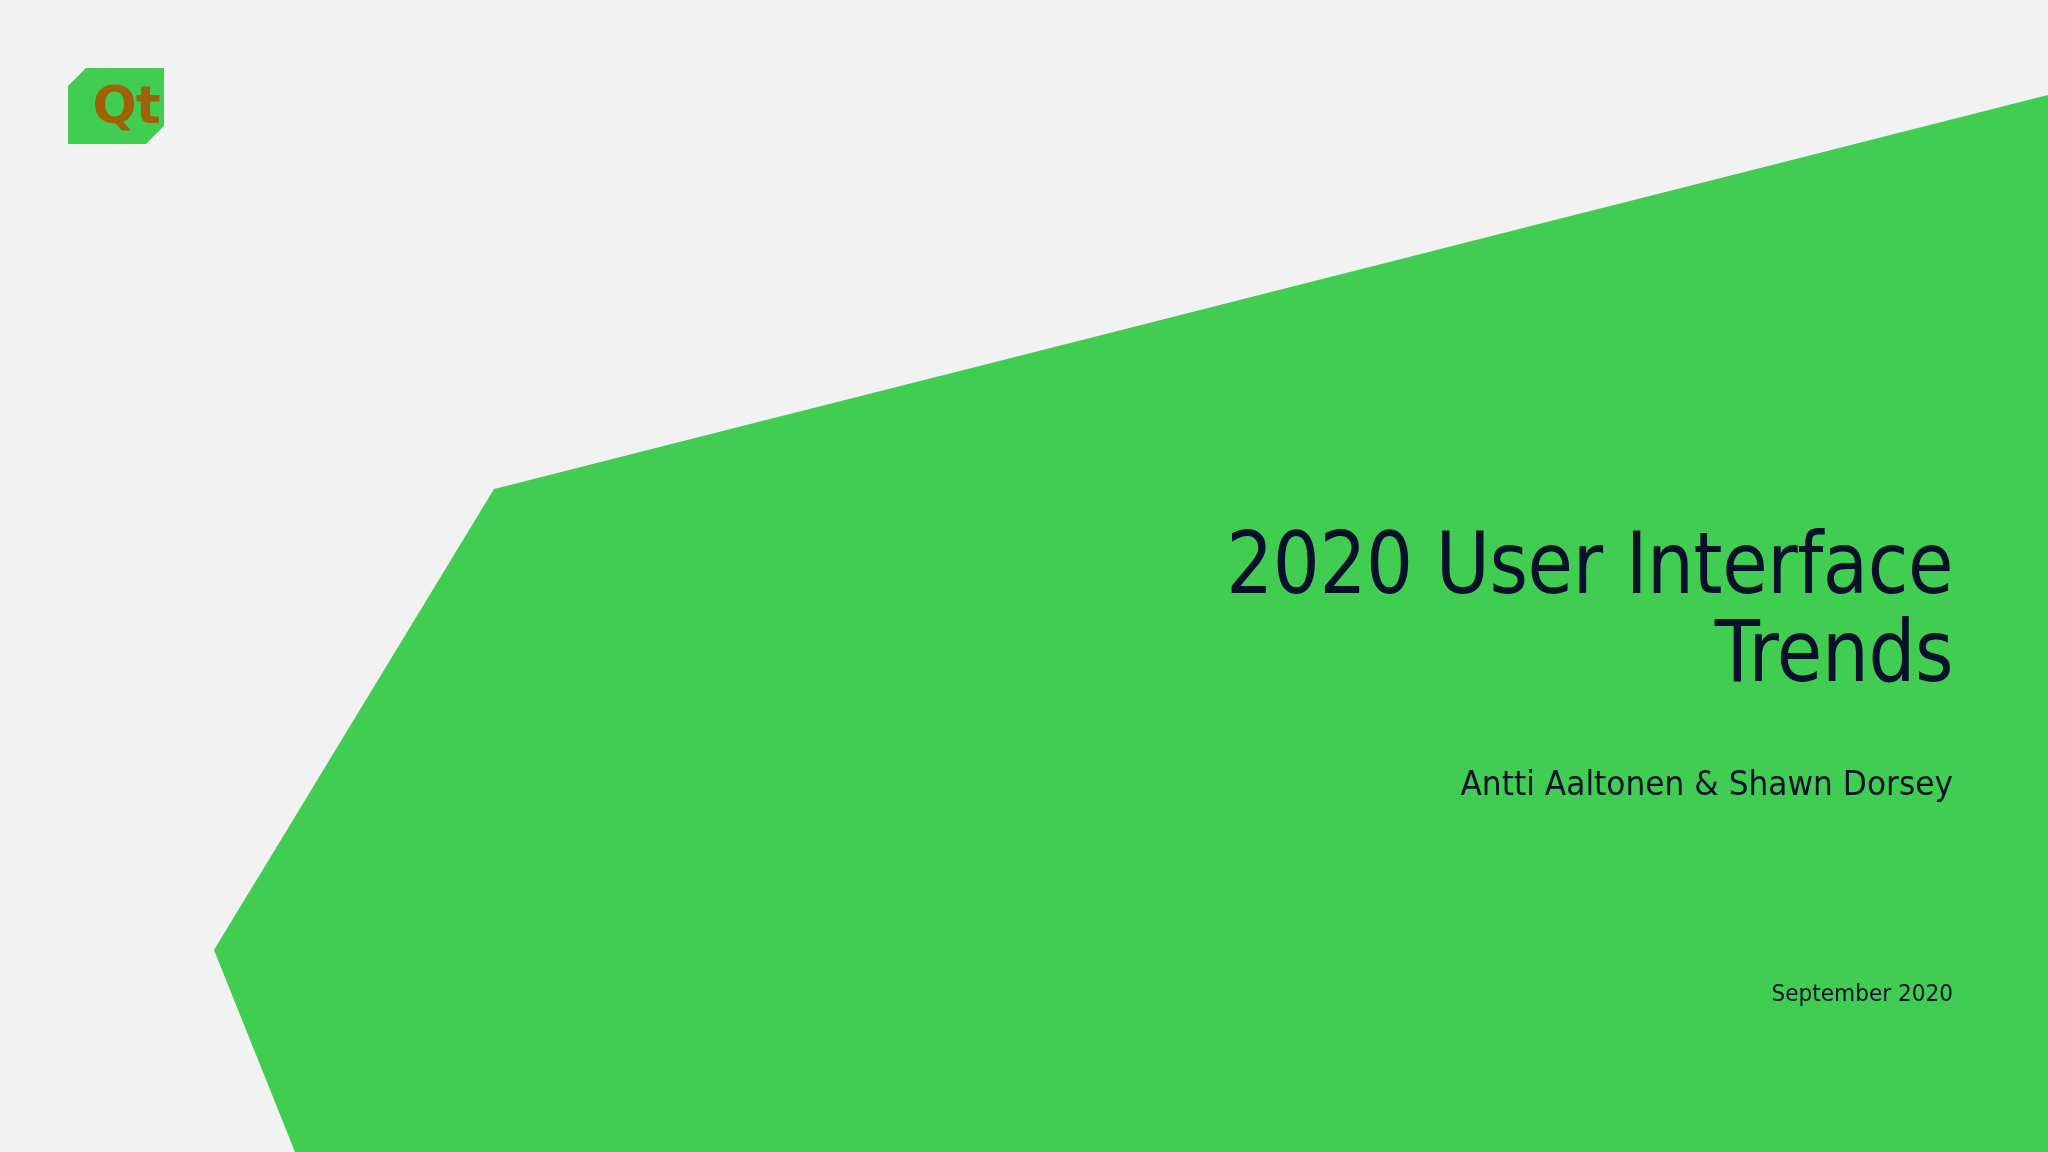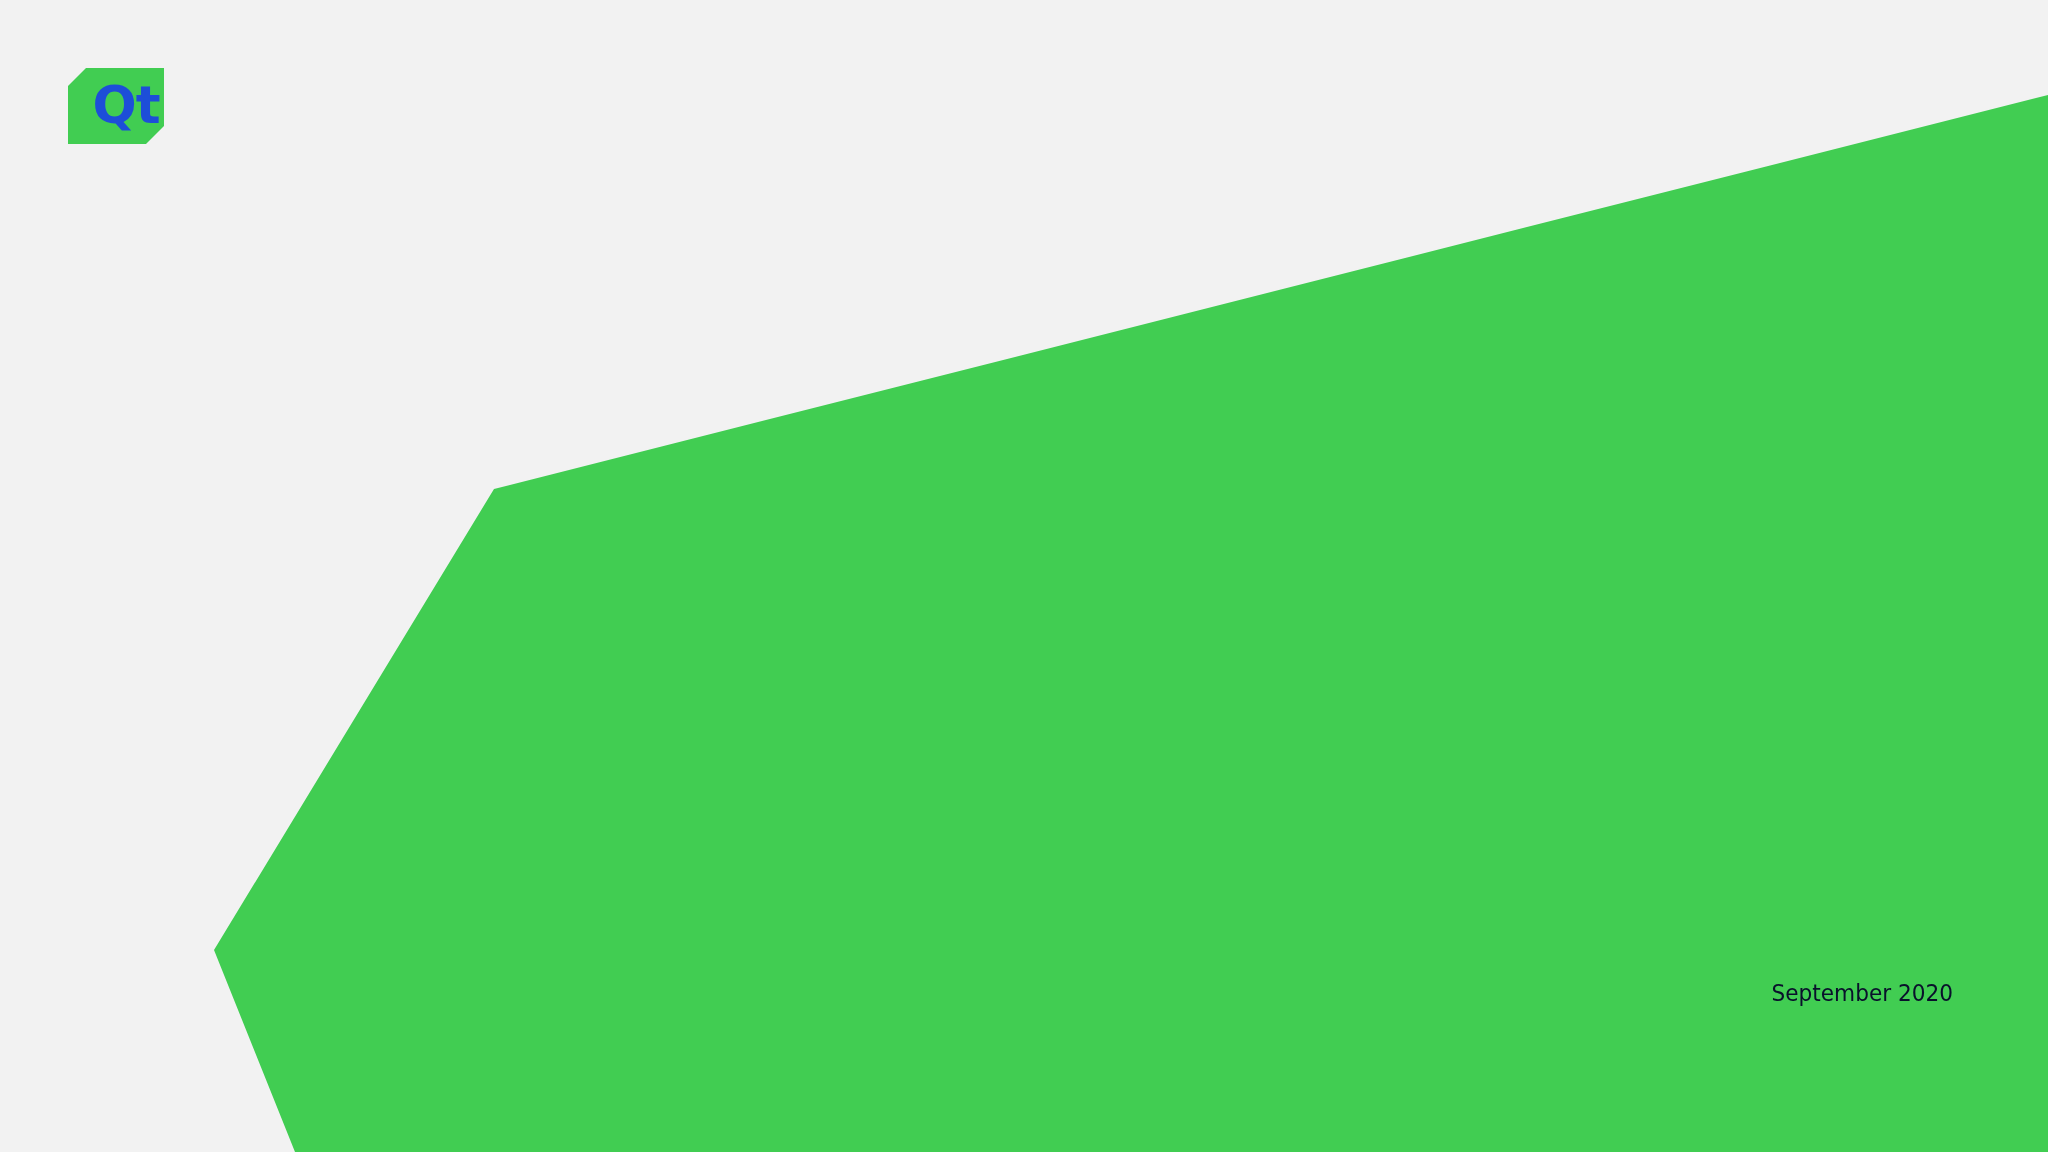--- a/index.html
+++ b/index.html
@@ -46,21 +46,21 @@
   }
   #logo-text {
     position: absolute;
     left: 0;
     top: 0;
     width: 116px;
     height: 76px;
     display: flex;
     align-items: center;
     justify-content: center;
-    color: #1d4ed8;
+    color: #a16207;
     font-family: "DejaVu Sans", sans-serif;
     font-weight: 700;
     font-size: 52px;
     letter-spacing: -1px;
     line-height: 1;
     padding-bottom: 2px;
     box-sizing: border-box;
     user-select: none;
   }
 
@@ -122,16 +122,21 @@
     <polygon id="shape-poly" fill="#41cd52" points="2048,0 2048,1152 295,1152 214,950 494,489 2048,95"></polygon>
   </svg>
 
   <div id="logo">
     <svg id="logo-mark" viewBox="0 0 96 76" preserveAspectRatio="none">
       <polygon points="18,0 96,0 96,58 78,76 0,76 0,18" fill="#41cd52"></polygon>
     </svg>
     <div id="logo-text">Qt</div>
   </div>
 
+  <div id="text-block">
+    <h1 id="title">2020 User Interface
+Trends</h1>
+    <div id="authors">Antti Aaltonen &amp; Shawn Dorsey</div>
+  </div>
 
   <div id="date">September 2020</div>
 
 </div>
 
 </body></html>

